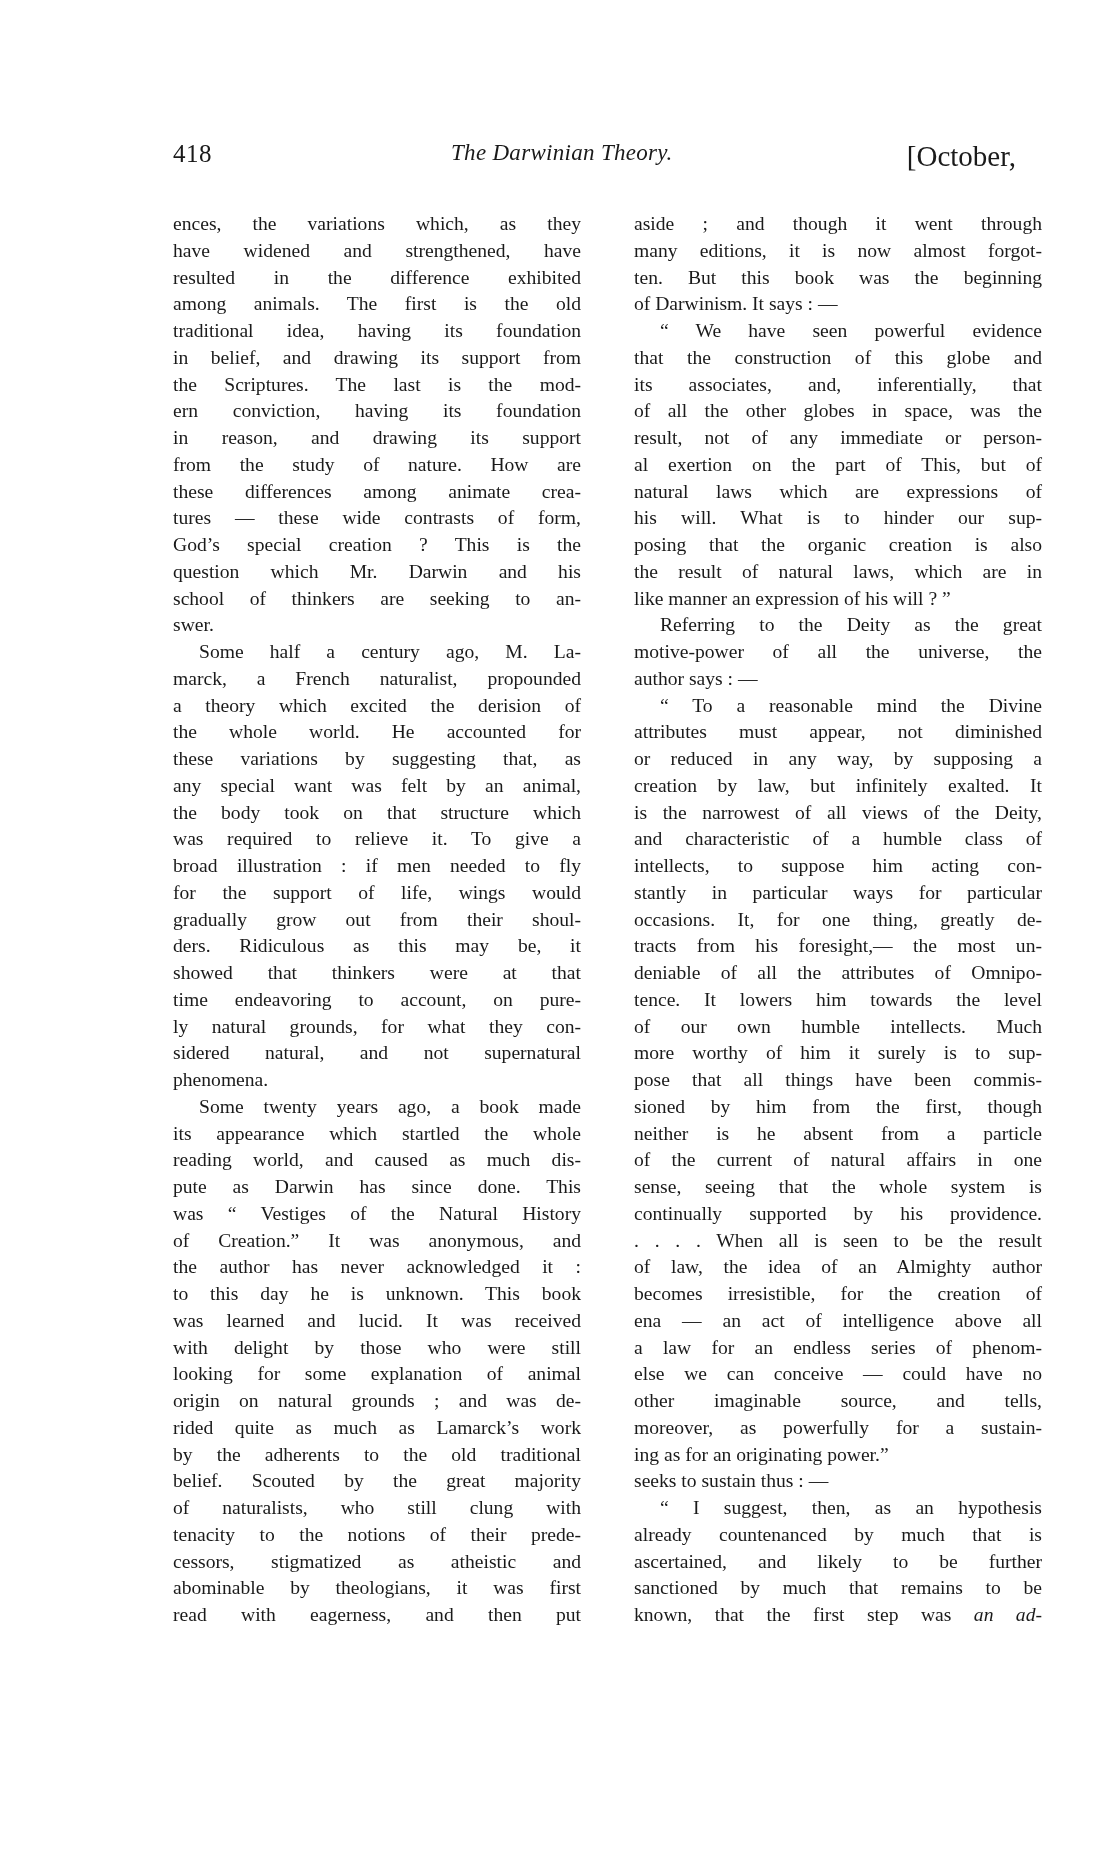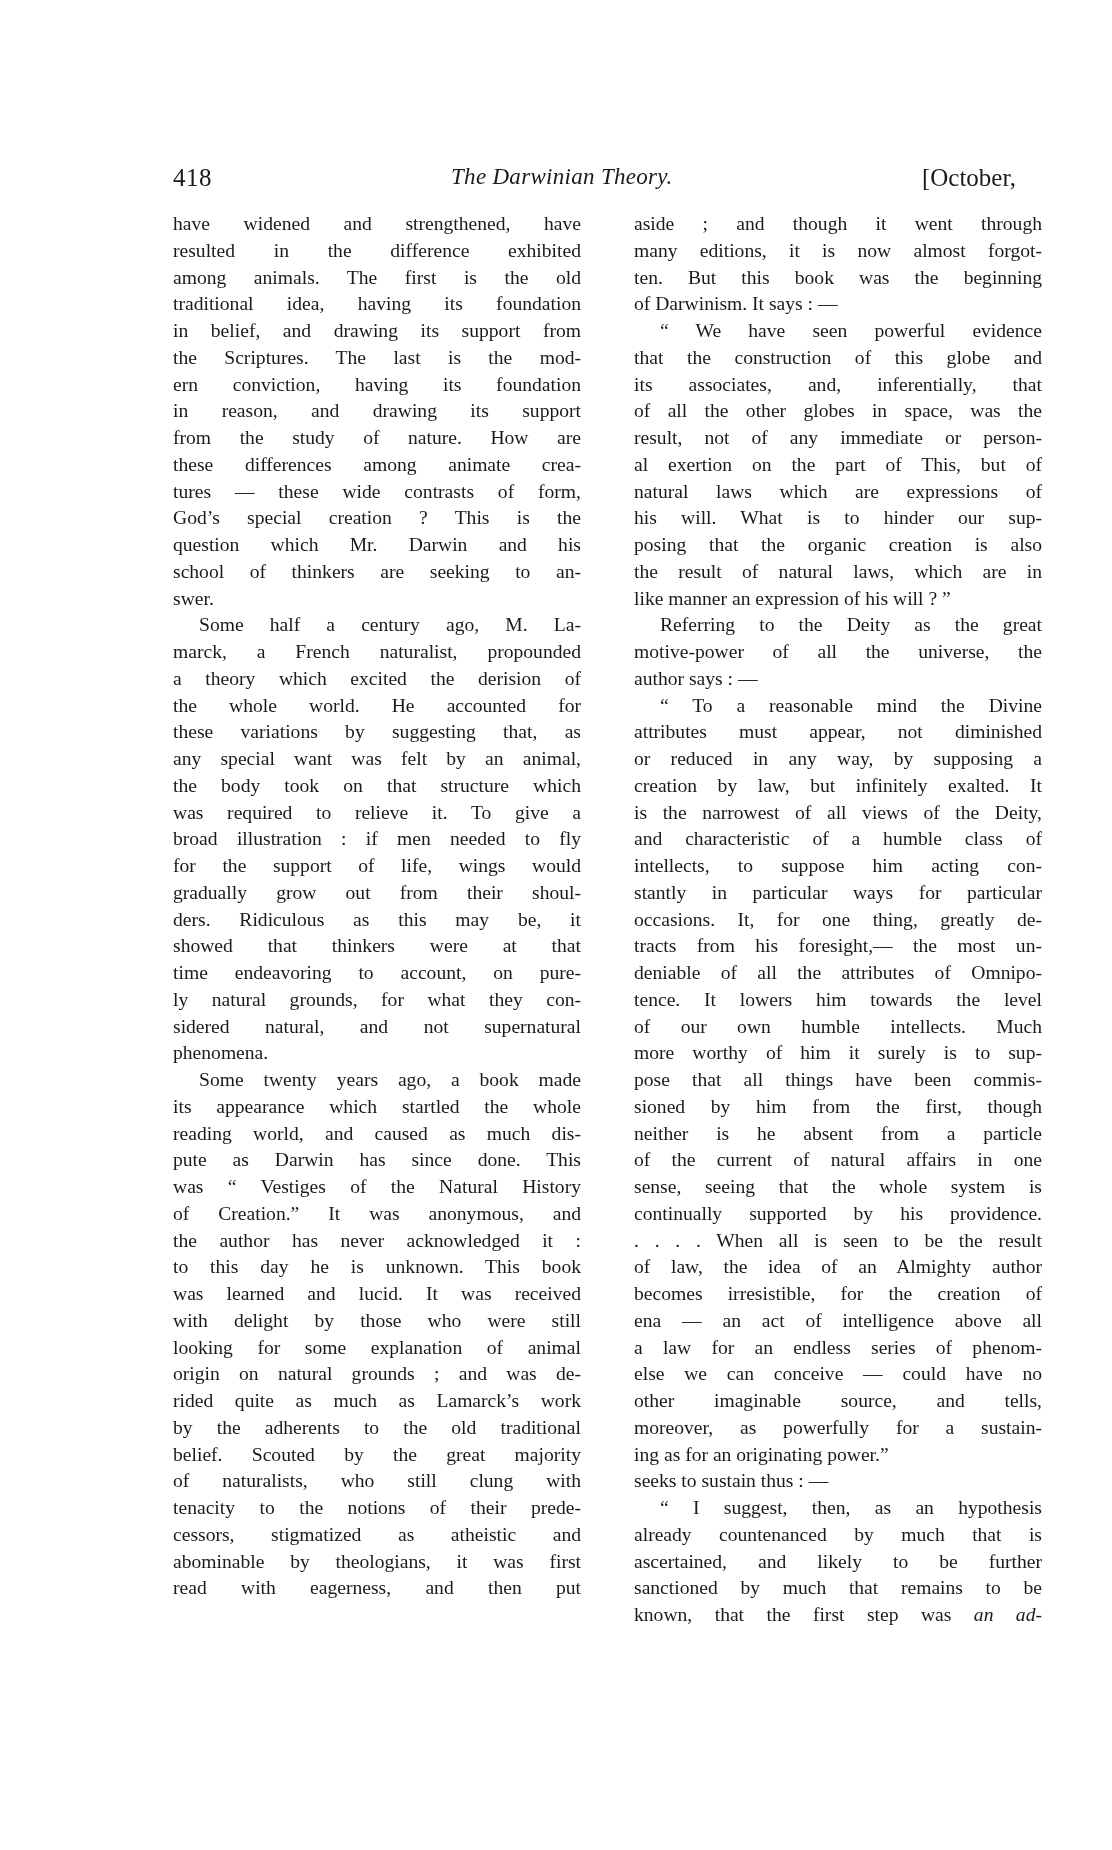--- a/index.html
+++ b/index.html
@@ -1,21 +1,21 @@
 <!DOCTYPE html>
 <html><head>
 <meta charset="utf-8">
 <style>
   html, body { margin: 0; padding: 0; background: #ffffff; }
   body { width: 1112px; height: 1850px; position: relative; overflow: hidden; }
   .page { position: absolute; left: 0; top: 0; width: 1112px; height: 1850px; background: #ffffff; color: #1a1a1a; font-family: "Liberation Serif", "DejaVu Serif", serif; }
-  .running-head { position: absolute; top: 164px; left: 173px; width: 843px; height: 34px; }
+  .running-head { position: absolute; top: 140px; left: 173px; width: 843px; height: 34px; }
   .page-number { position: absolute; left: 0; top: 0; font-size: 25px; letter-spacing: 0.5px; }
   .running-title { position: absolute; left: 278px; top: 0; font-size: 23px; font-style: italic; letter-spacing: 0.3px; }
-  .issue-month { position: absolute; right: 0; top: 0; font-size: 25px; text-align: center; }
+  .issue-month { position: absolute; right: 0; top: 0; font-size: 29px; text-align: center; }
   .column { position: absolute; top: 211px; width: 408px; }
   .col-left { left: 173px; }
   .col-right { left: 634px; }
   .line { display: block; height: 26.75px; line-height: 26.75px; font-size: 19.6px; text-align: justify; text-align-last: justify; white-space: nowrap; overflow: visible; }
   .line.last { text-align-last: left; }
   .line.indent { padding-left: 26px; }
   .line .it { font-style: italic; }
 </style>
 </head>
 <body>
@@ -23,20 +23,21 @@
 <div class="page">
 
   <div class="running-head">
     <span class="page-number">418</span>
     <span class="running-title">The Darwinian Theory.</span>
     <span class="issue-month">[October,</span>
   </div>
 
   <div class="column col-left">
     <div>
+      <span class="line">ences, the variations which, as they</span>
       <span class="line">have widened and strengthened, have</span>
       <span class="line">resulted in the difference exhibited</span>
       <span class="line">among animals. The first is the old</span>
       <span class="line">traditional idea, having its foundation</span>
       <span class="line">in belief, and drawing its support from</span>
       <span class="line">the Scriptures. The last is the mod-</span>
       <span class="line">ern conviction, having its foundation</span>
       <span class="line">in reason, and drawing its support</span>
       <span class="line">from the study of nature. How are</span>
       <span class="line">these differences among animate crea-</span>

